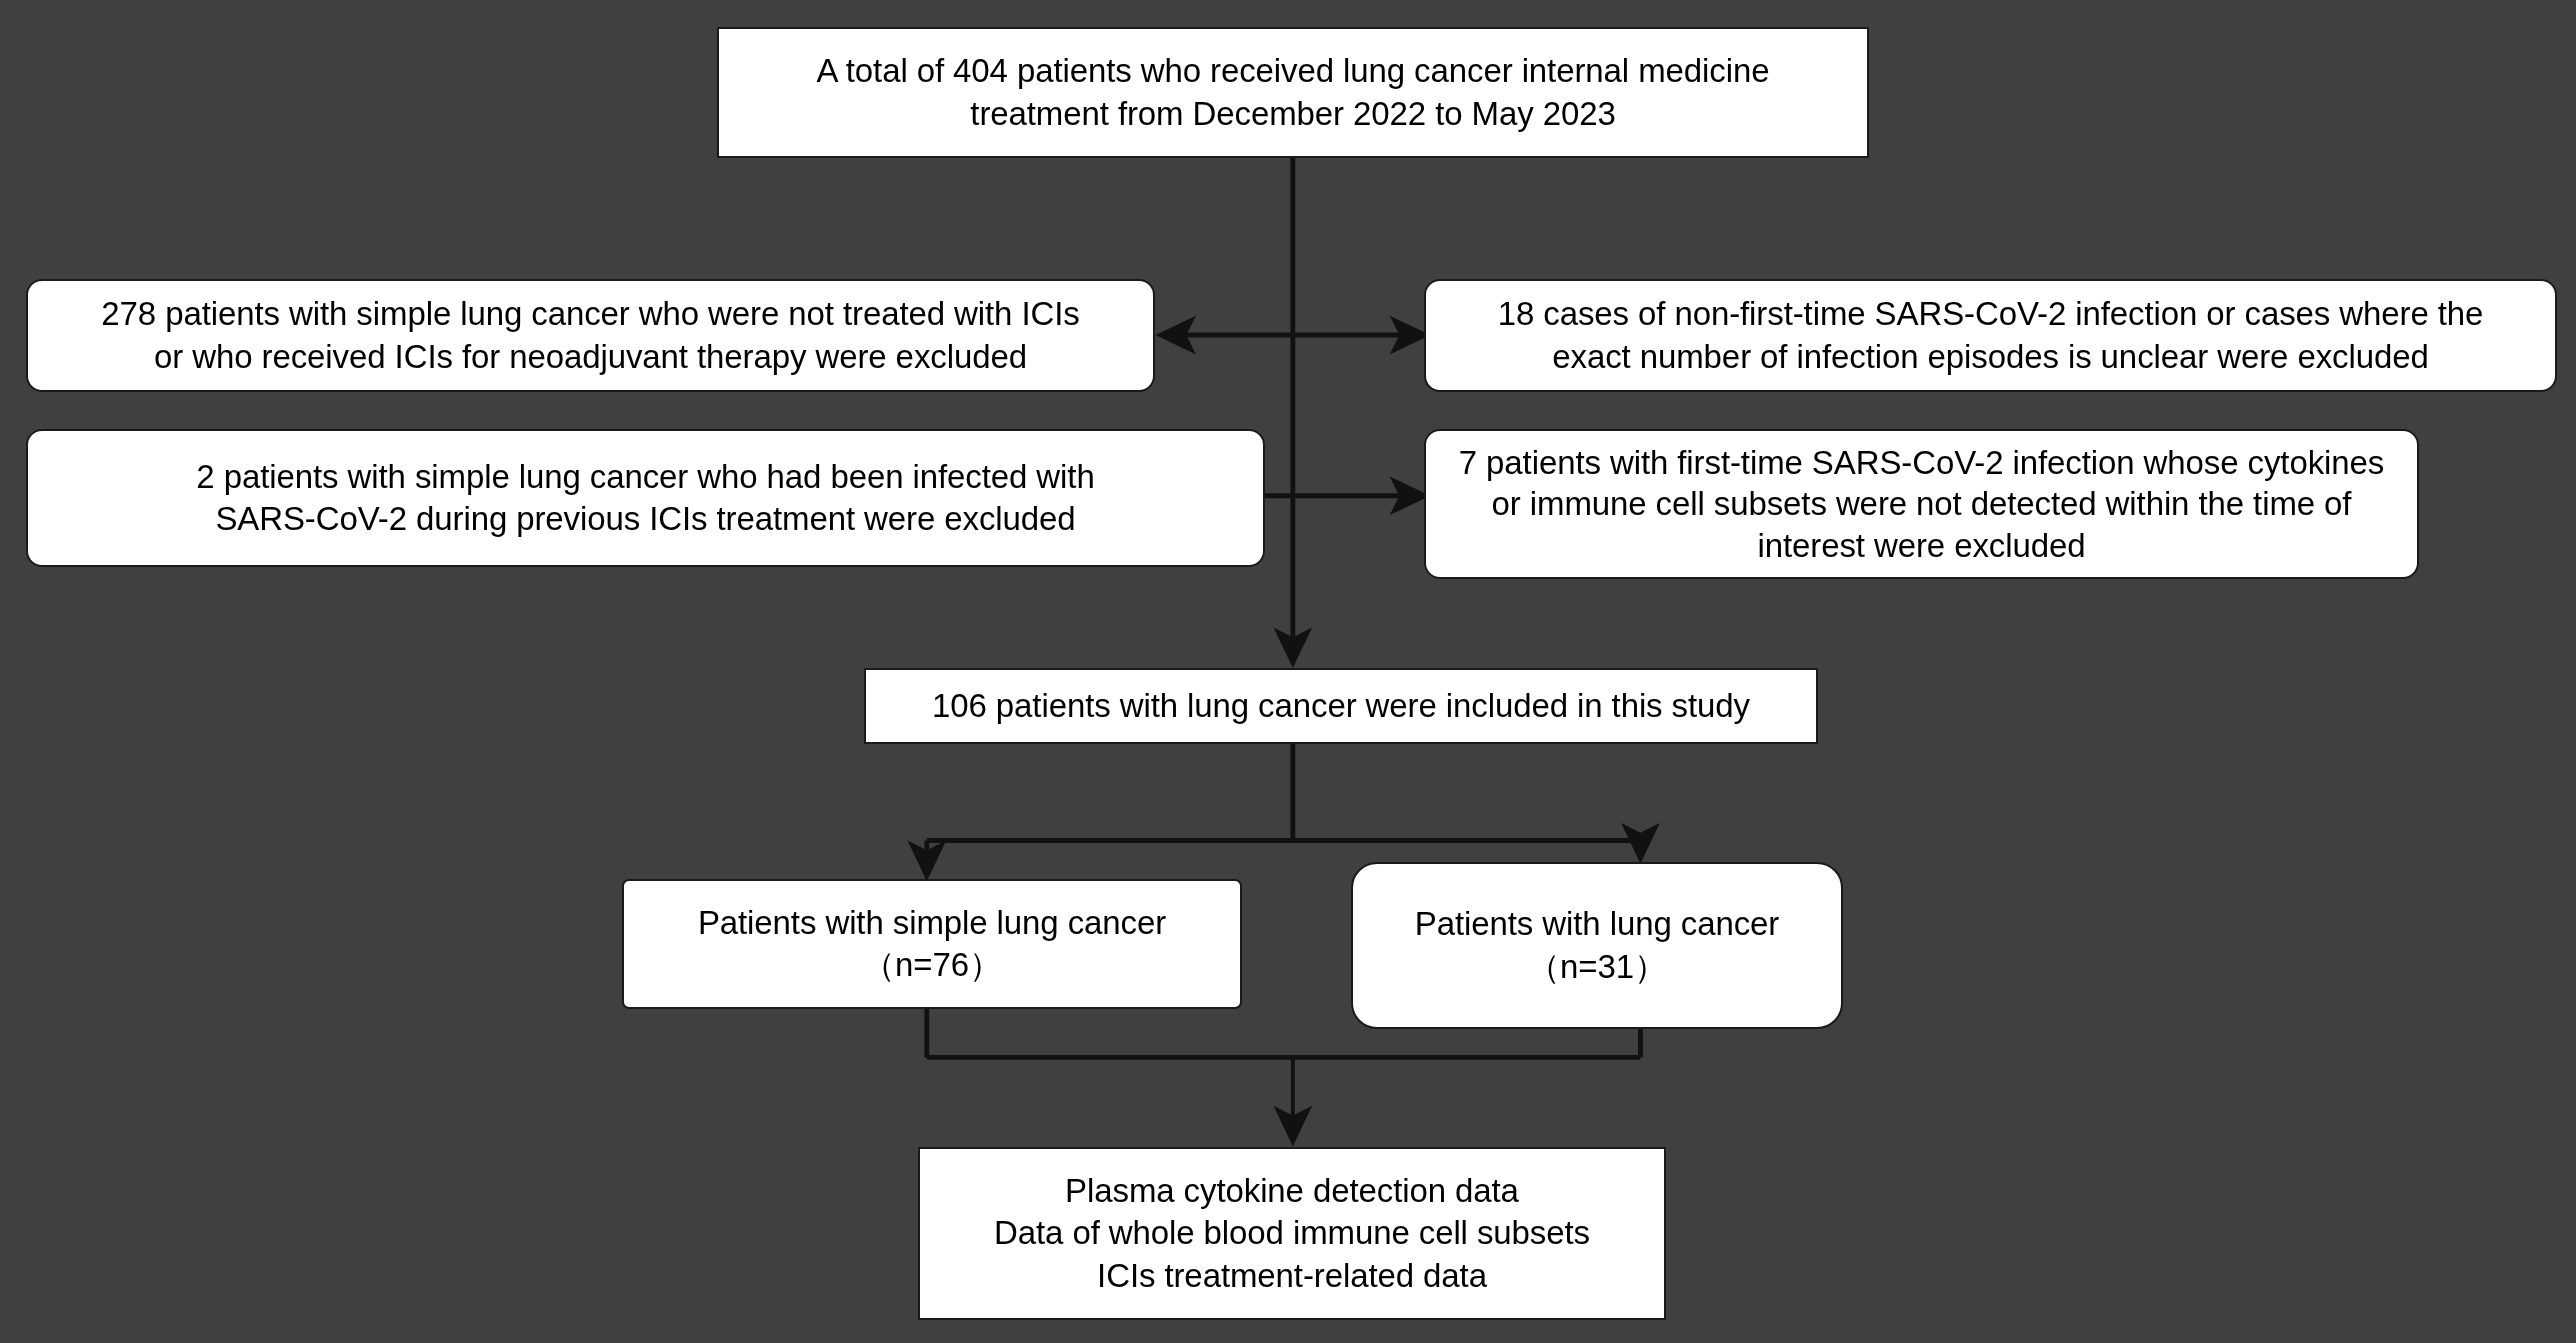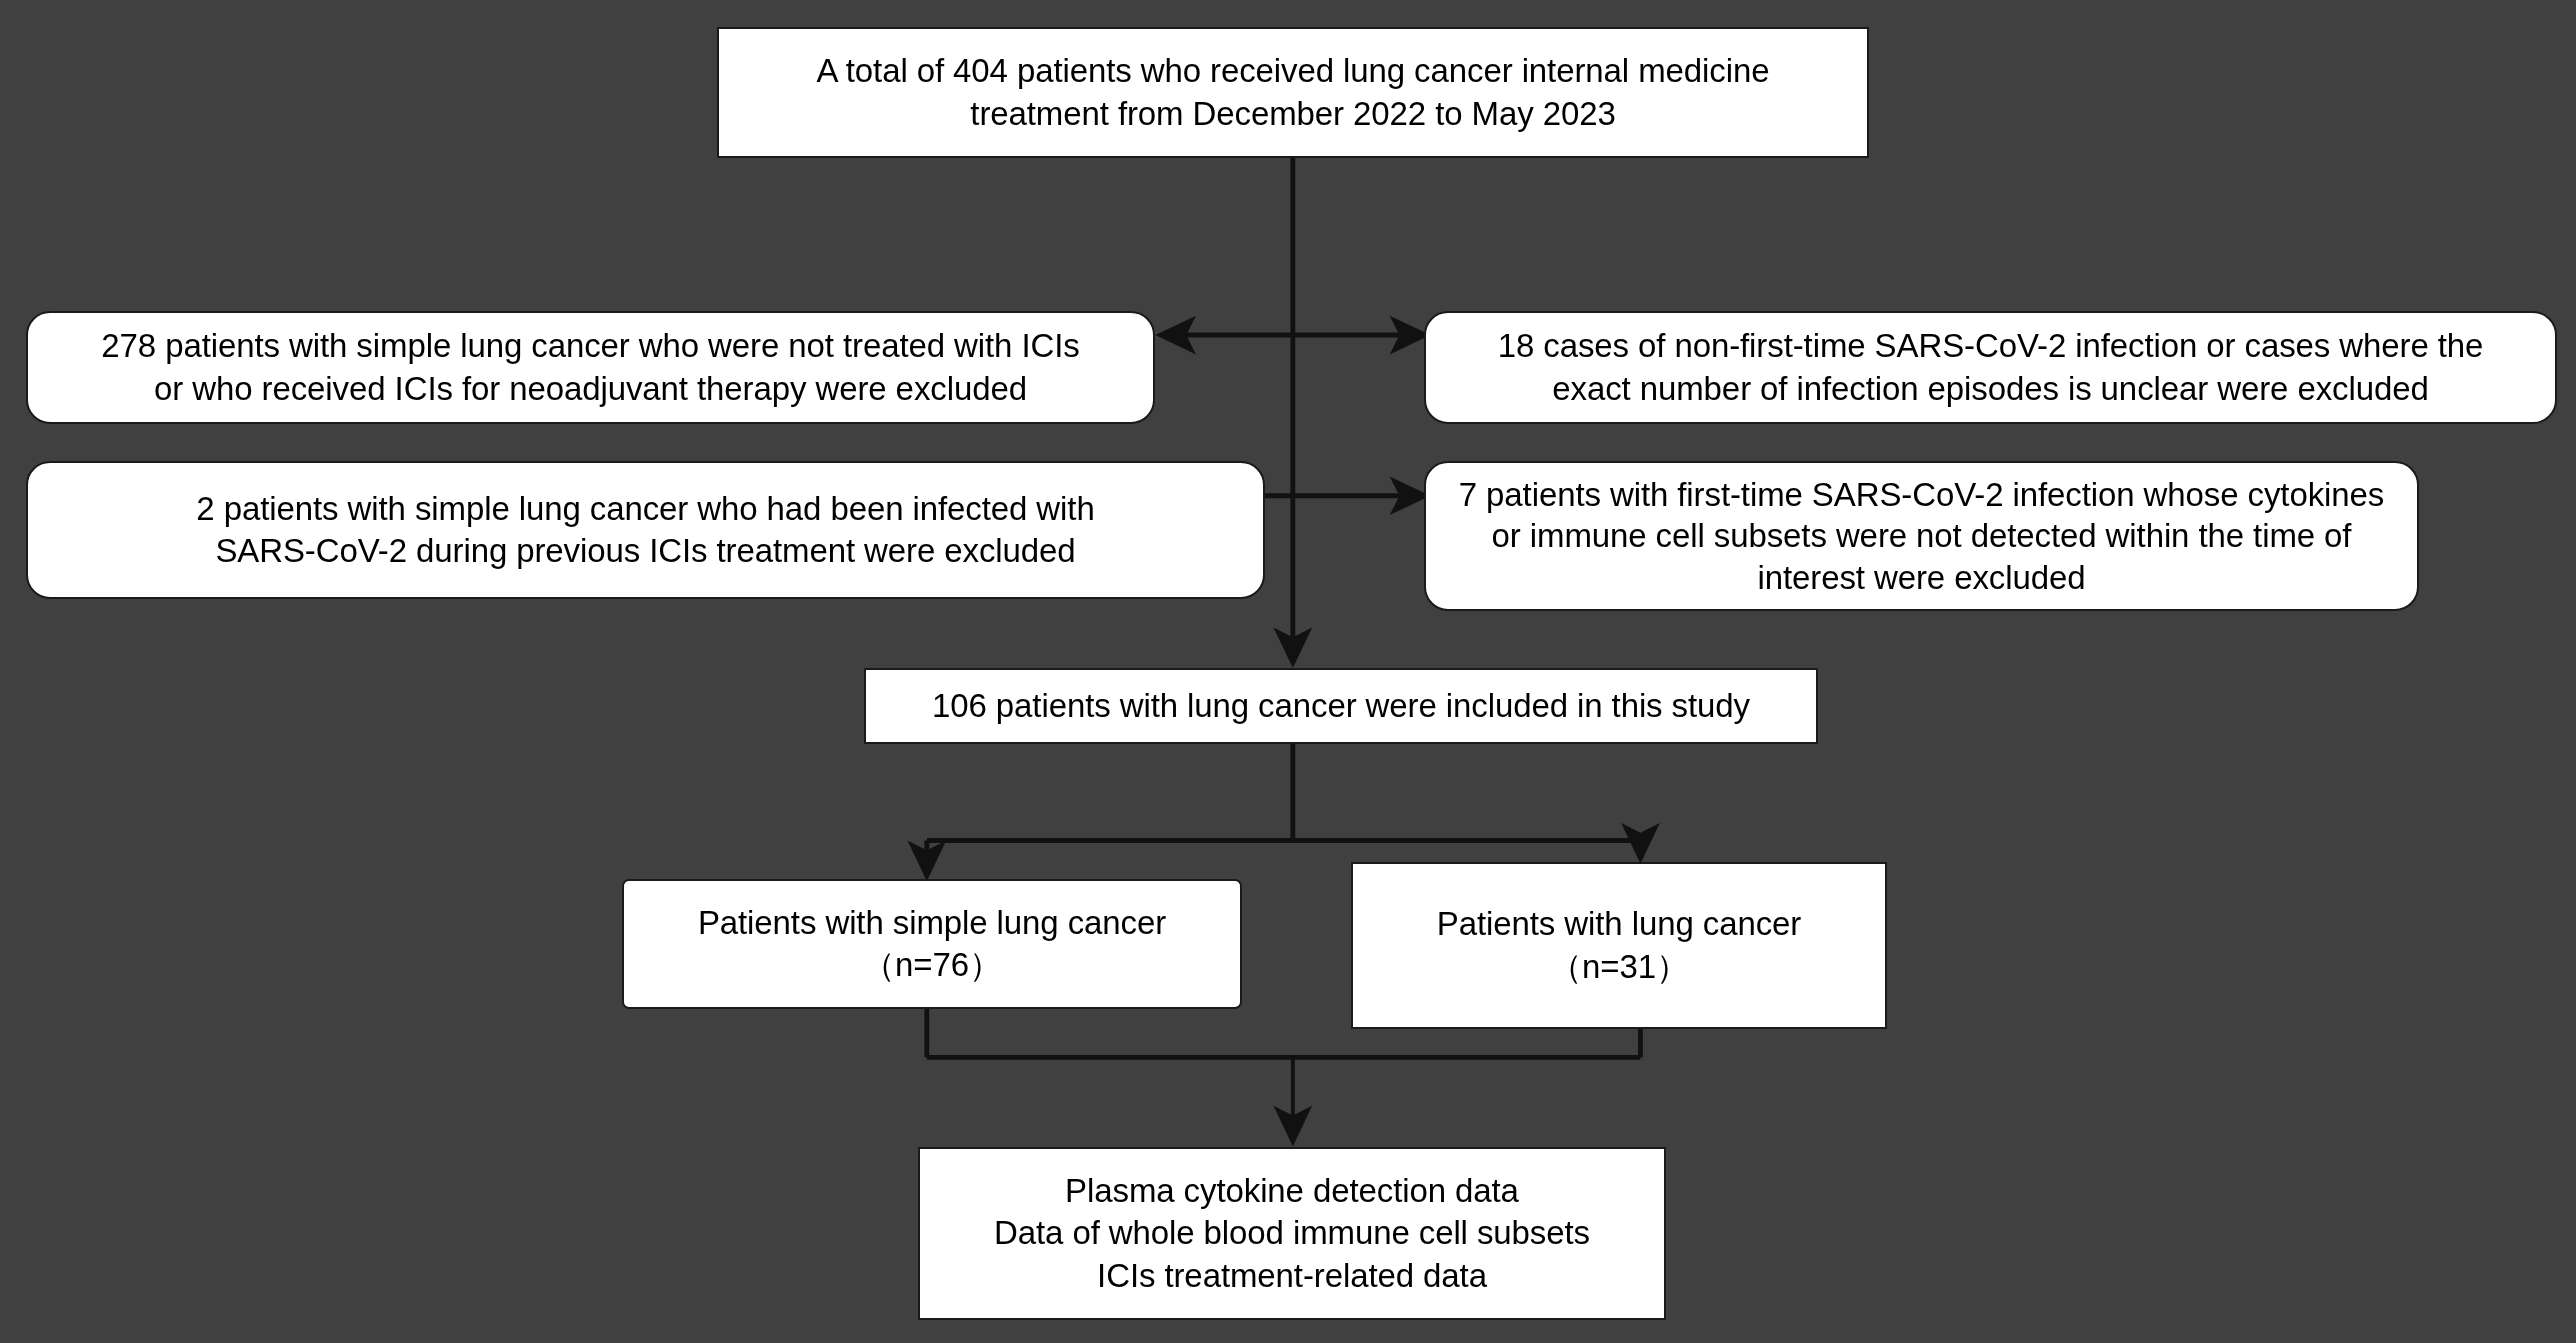--- a/index.html
+++ b/index.html
@@ -31,22 +31,21 @@
     position: absolute;
     box-sizing: border-box;
     background: #ffffff;
     border: 2.9px solid #1a1a1a;
     display: flex;
     align-items: center;
     justify-content: center;
     text-align: center;
   }
   .node-box.rounded {
-    border-radius: 24px;
-    margin-top: 32px;
+    border-radius: 16px;
   }
   .node-text {
     font-family: "Liberation Sans", sans-serif;
     font-size: 33px;
     line-height: 1.28;
     color: #000000;
     white-space: pre-line;
     padding: 0 13.6px;
     letter-spacing: -0.1px;
   }
@@ -135,21 +134,21 @@
 
   <div class="node-box" style="left:864px; top:668px; width:954px; height:76px;">
     <span class="node-text">106 patients with lung cancer were included in this study</span>
   </div>
 
   <div class="node-box" style="left:622px; top:879px; width:620px; height:130px;border-radius:7px;">
     <span class="node-text">Patients with simple lung cancer
 （n=76）</span>
   </div>
 
-  <div class="node-box" style="left:1351px; top:862px; width:536px; height:167px;">
+  <div class="node-box" style="left:1351px; top:862px; width:492px; height:167px;border-radius:26px;">
     <span class="node-text">Patients with lung cancer
 （n=31）</span>
   </div>
 
   <div class="node-box" style="left:918px; top:1147px; width:748px; height:173px;">
     <span class="node-text">Plasma cytokine detection data
 Data of whole blood immune cell subsets
 ICIs treatment-related data</span>
   </div>
 

